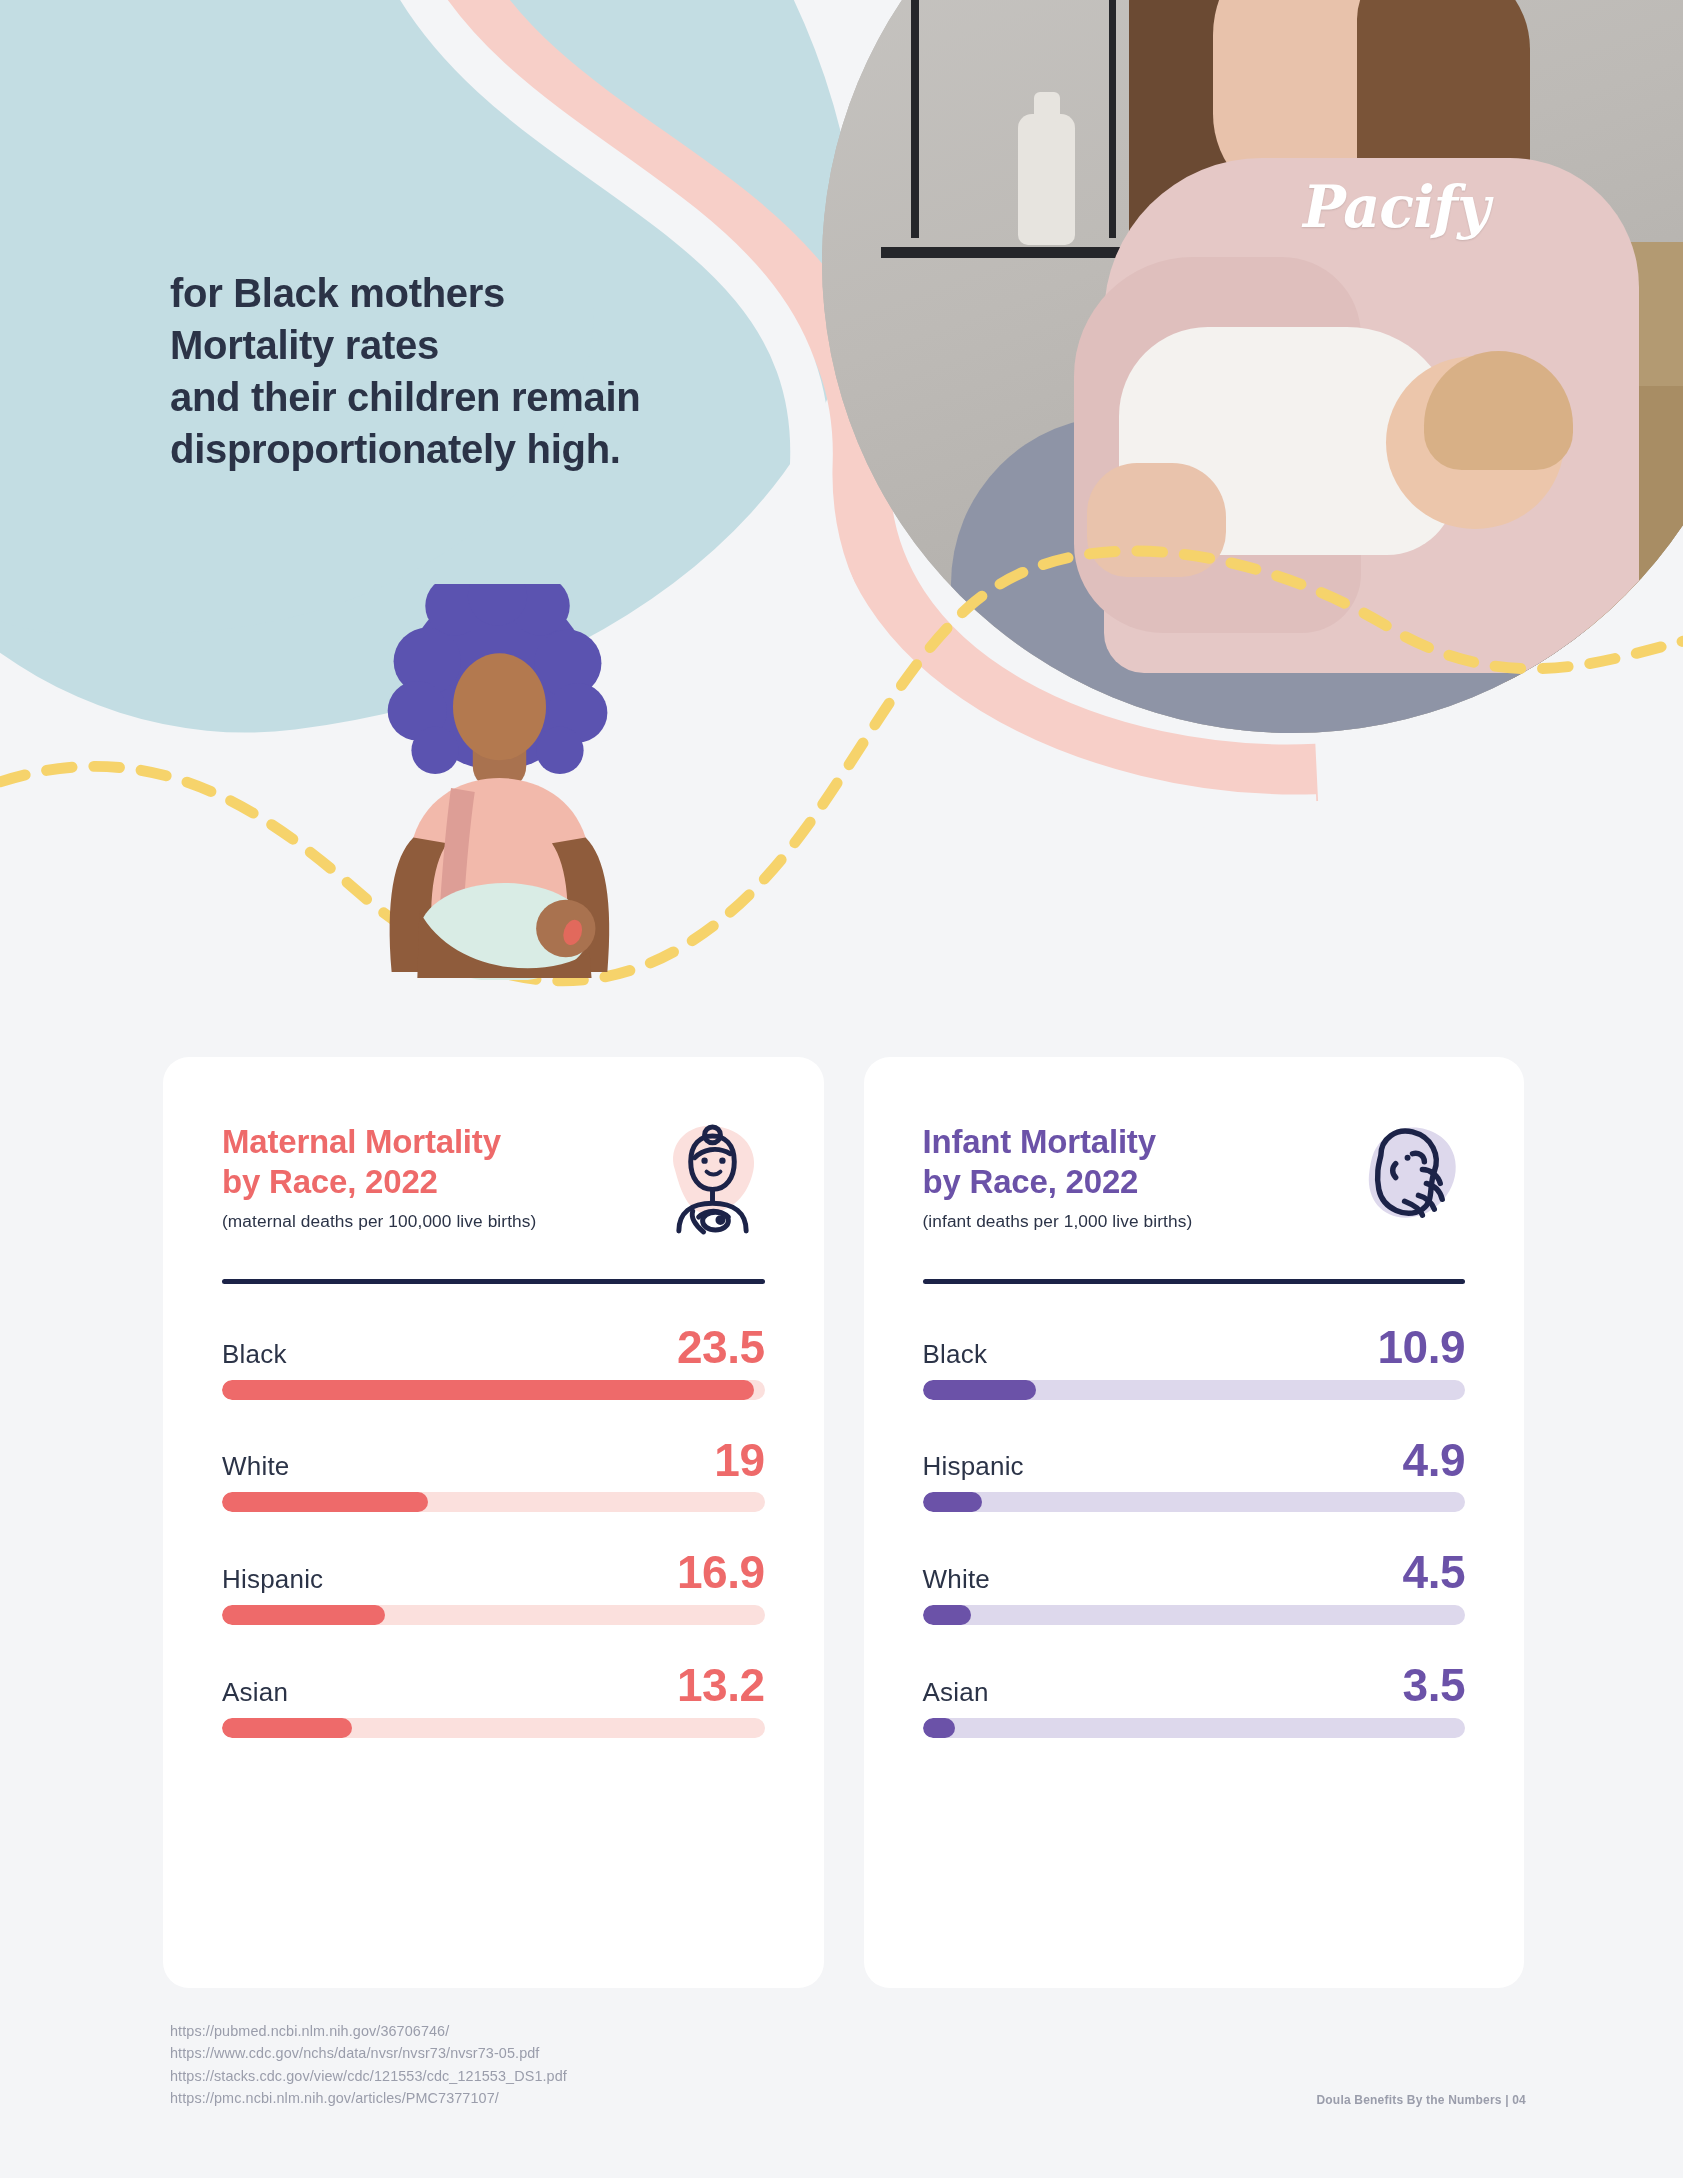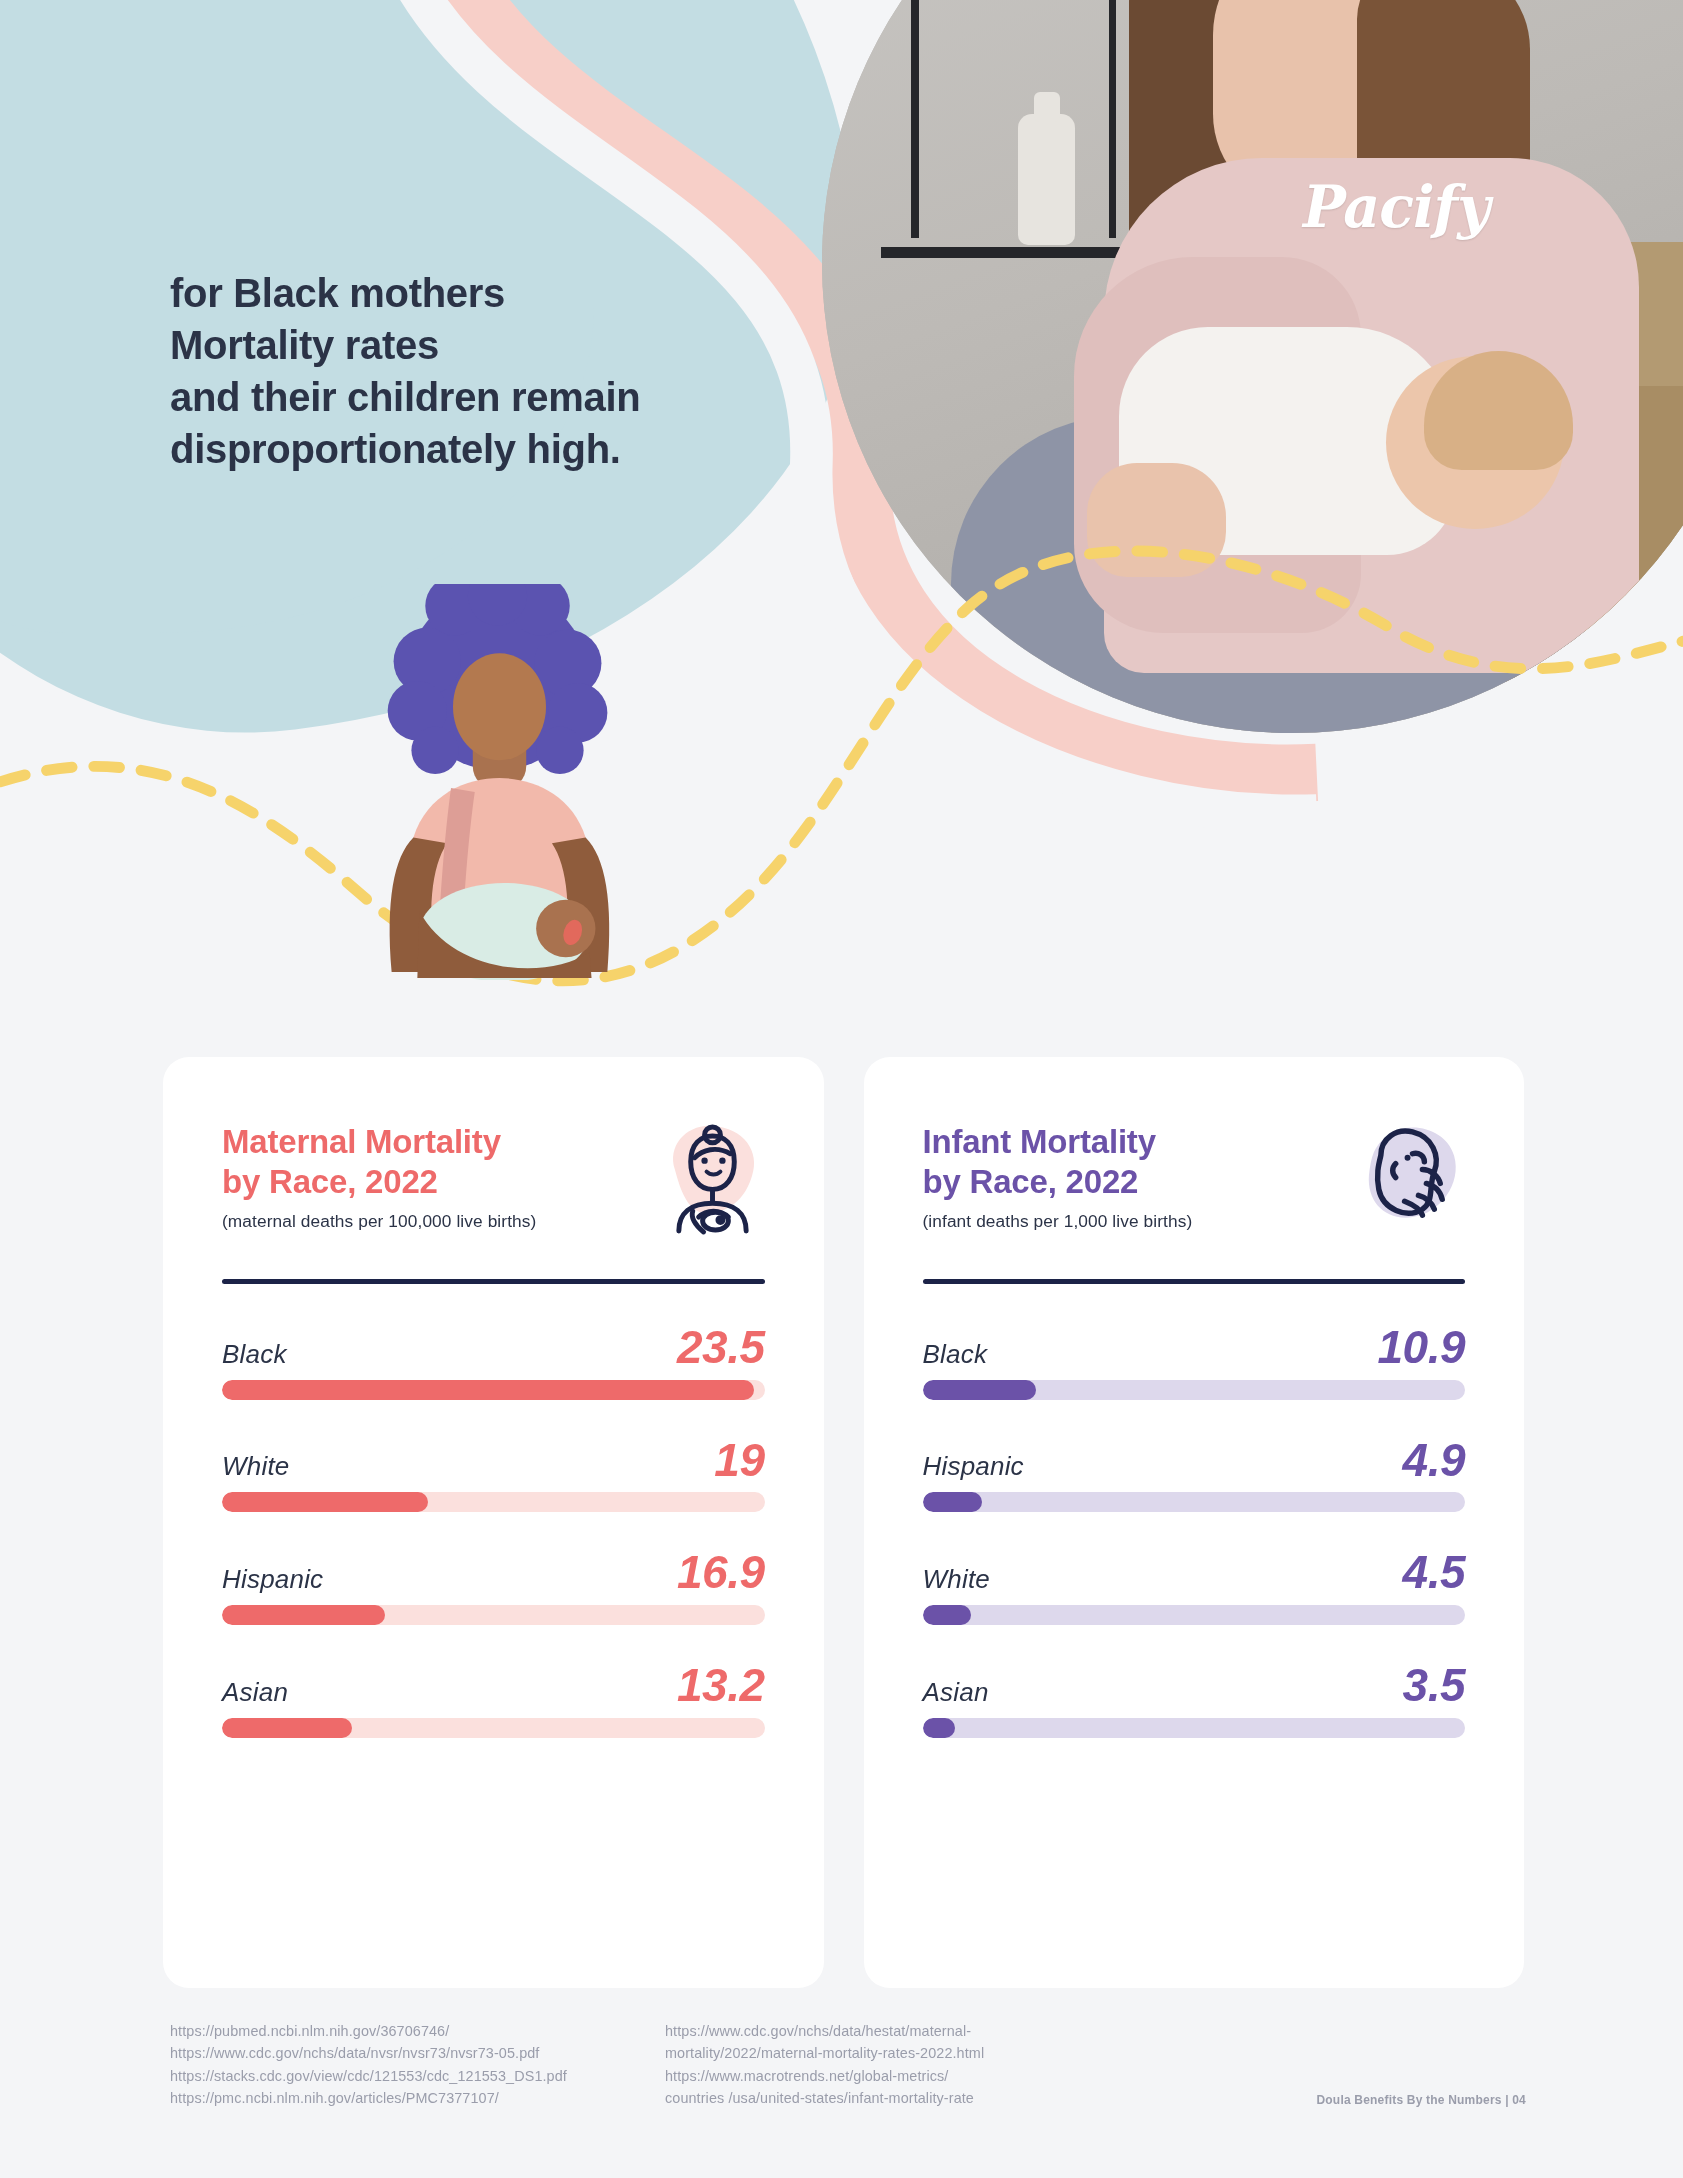--- a/index.html
+++ b/index.html
@@ -207,21 +207,21 @@
   }
   .card-icon { width: 104px; height: 119px; flex: none; margin-top: -4px; }
 
   .divider {
     margin-top: 42px;
     height: 5px;
     background: #1c2348;
     border-radius: 3px;
   }
 
-  .rows { margin-top: 42px; font-style: italic; }
+  .rows { margin-top: 42px; }
   .row { margin-bottom: 39px; }
   .row:last-child { margin-bottom: 0; }
 
   .row-top {
     display: flex; justify-content: space-between; align-items: flex-end;
     padding-bottom: 10px;
   }
   .row-label {
     font-size: 26px; color: #2b3347; font-weight: 400;
     letter-spacing: 0.2px;
@@ -489,21 +489,17 @@
     <span>Mortality rates</span>
     <span>and their children remain</span>
     <span>disproportionately high.</span>
   </div>
 
   <div class="footer">
     <div class="refs refs-1">https://pubmed.ncbi.nlm.nih.gov/36706746/
 https://www.cdc.gov/nchs/data/nvsr/nvsr73/nvsr73-05.pdf
 https://stacks.cdc.gov/view/cdc/121553/cdc_121553_DS1.pdf
 https://pmc.ncbi.nlm.nih.gov/articles/PMC7377107/</div>
-    <div class="refs refs-2">https://www.cdc.gov/nchs/data/hestat/maternal-
-mortality/2022/maternal-mortality-rates-2022.html
-https://www.macrotrends.net/global-metrics/
-countries /usa/united-states/infant-mortality-rate</div>
     <div class="pagelabel">Doula Benefits By the Numbers | 04</div>
   </div>
 
 </div>
 
 
 </body></html>

